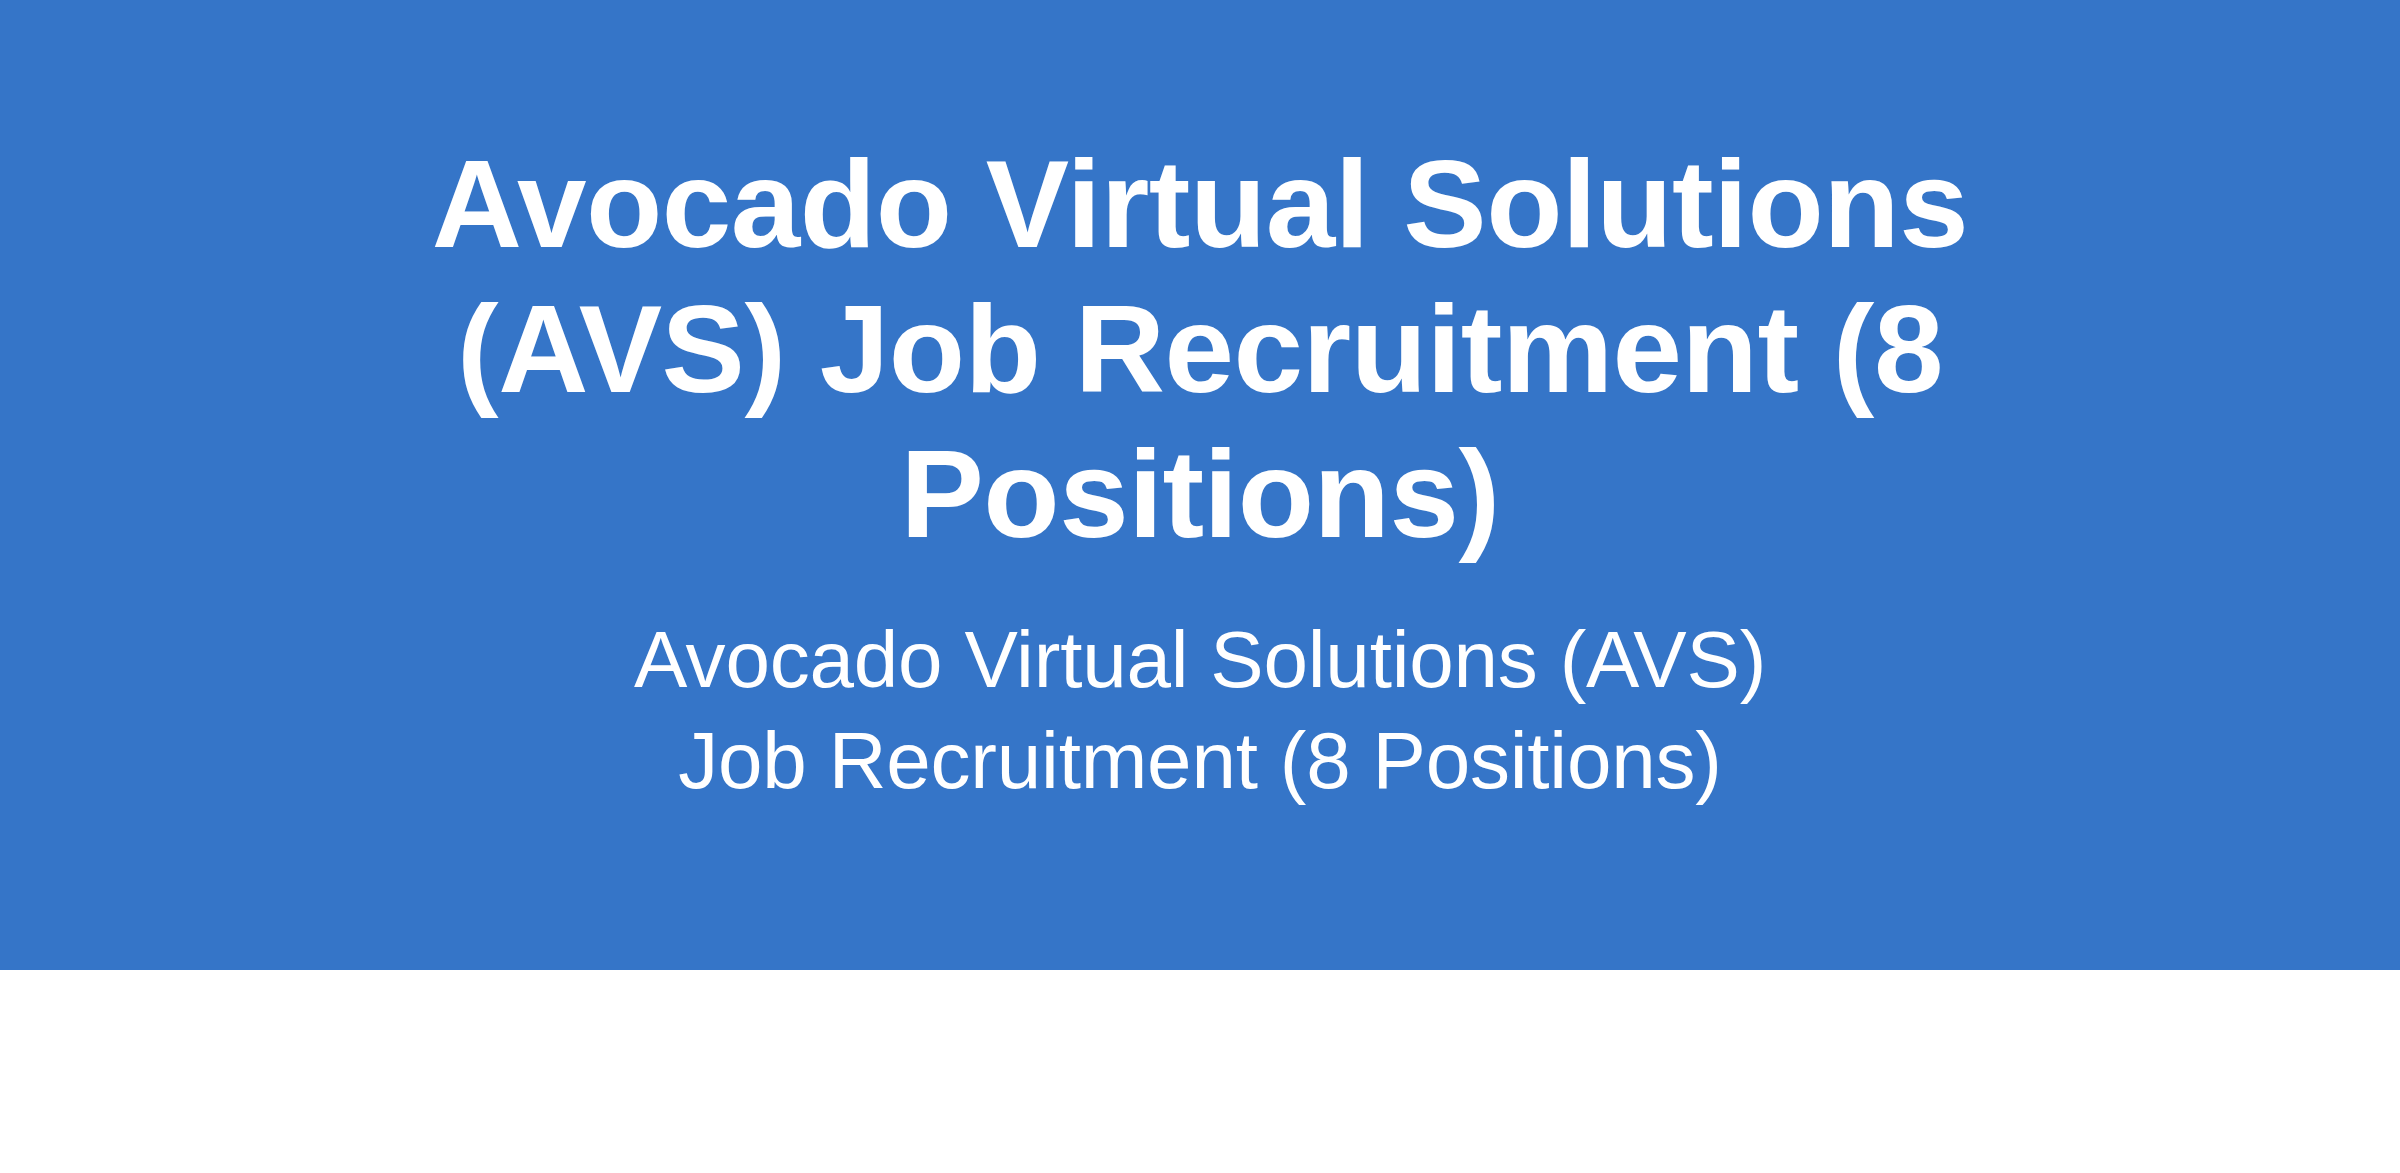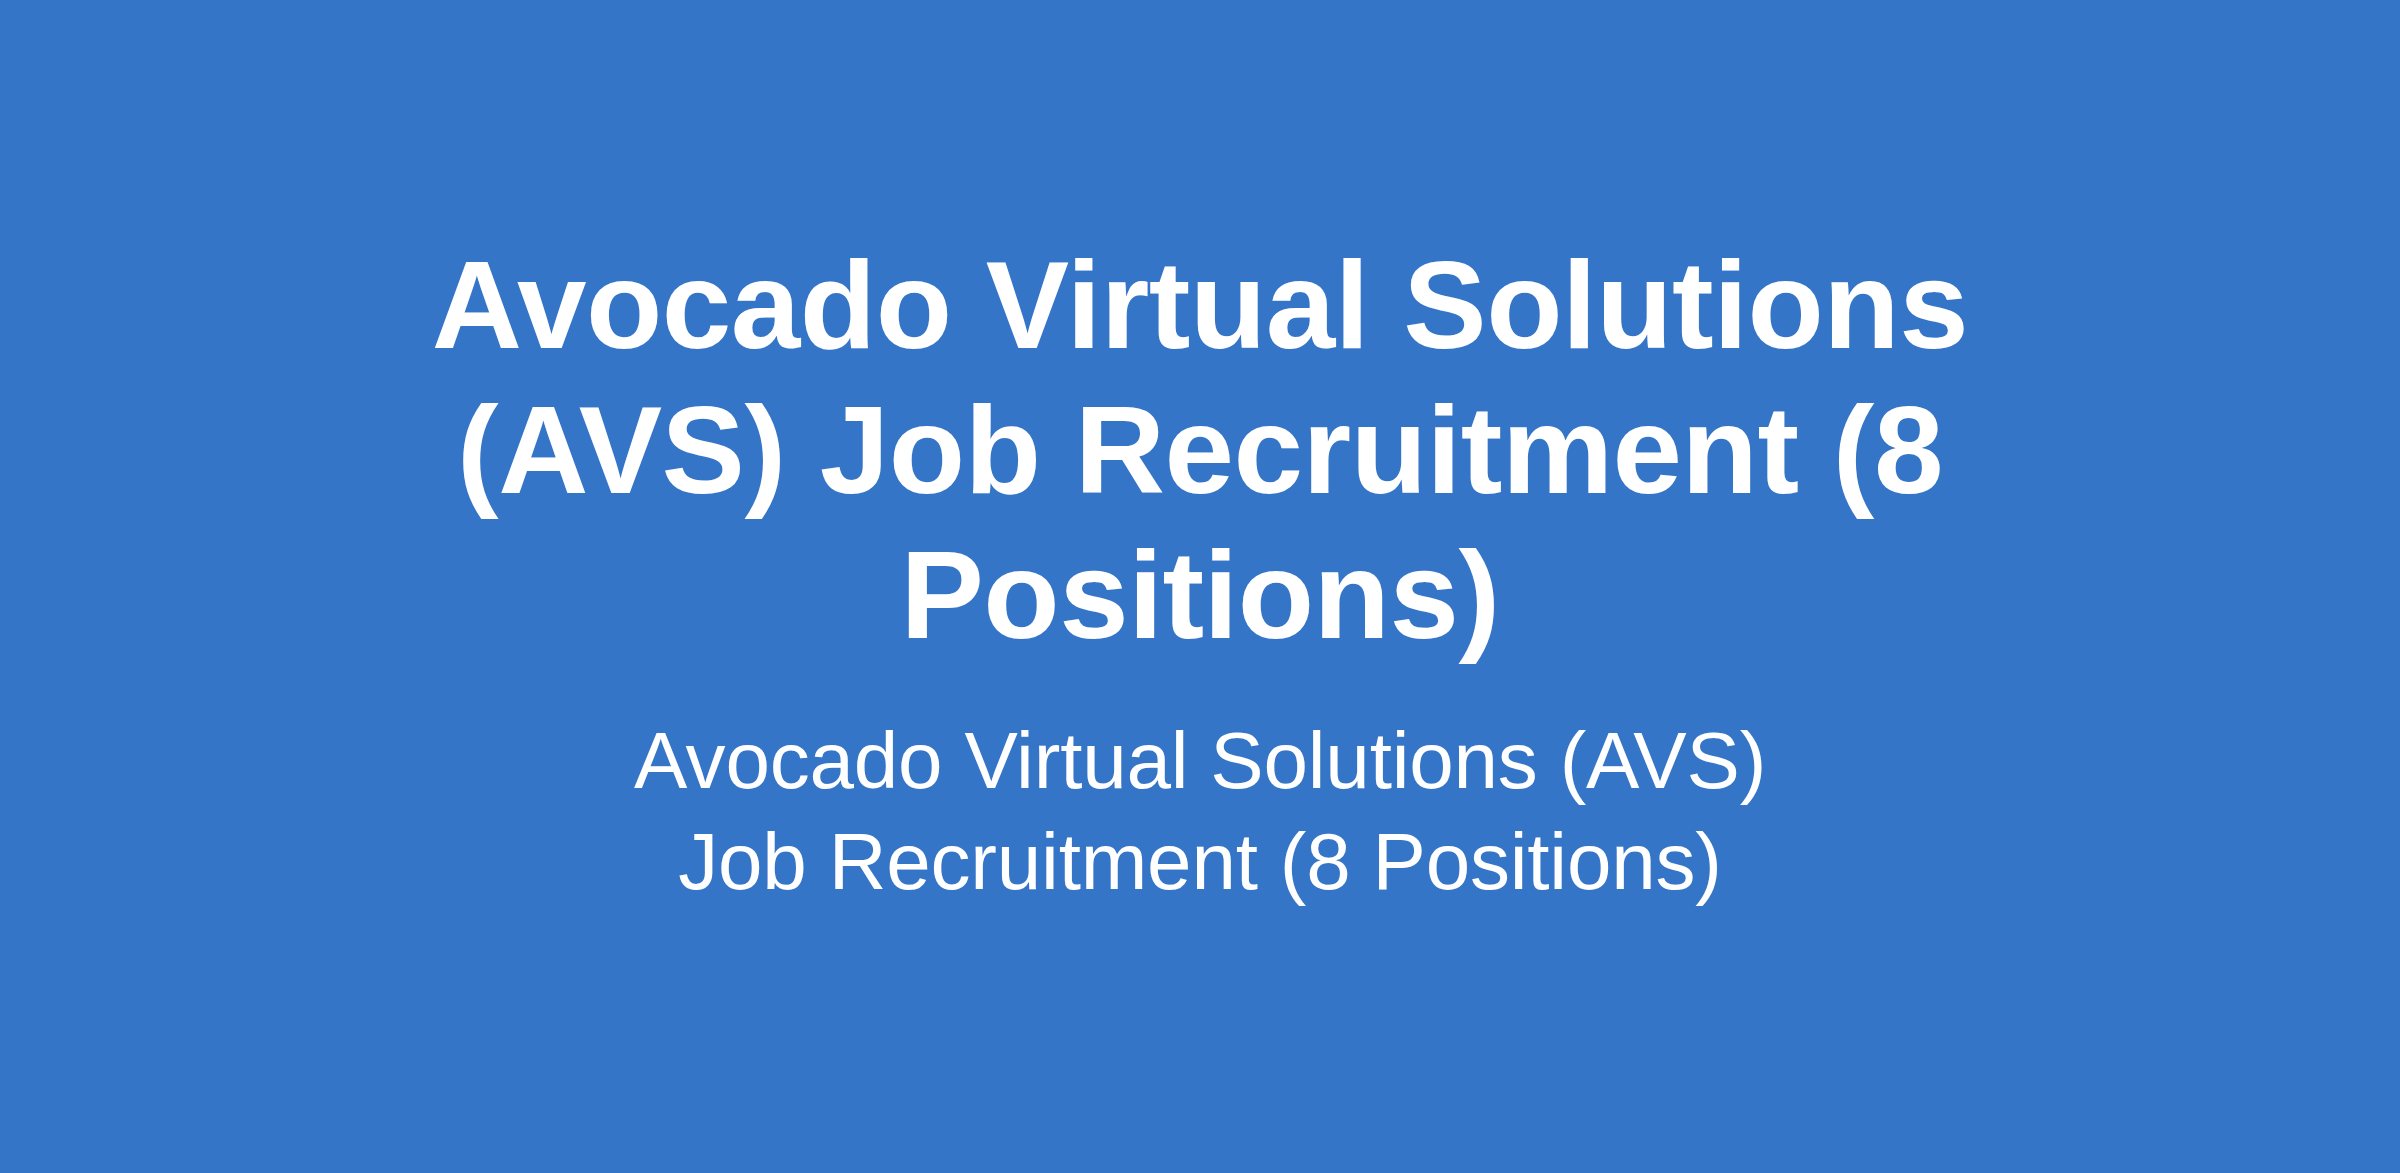--- a/index.html
+++ b/index.html
@@ -12,21 +12,21 @@
     width: 2400px;
     height: 1173px;
     overflow: hidden;
     font-family: "Liberation Sans", "DejaVu Sans", sans-serif;
   }
 
   #share-card {
     position: relative;
     box-sizing: border-box;
     width: 2400px;
-    height: 1173px;
+    height: 970px;
     background: #3575c8;
     display: flex;
     flex-direction: column;
     align-items: center;
     justify-content: center;
     text-align: center;
     -webkit-font-smoothing: antialiased;
   }
 
   .card-inner {

